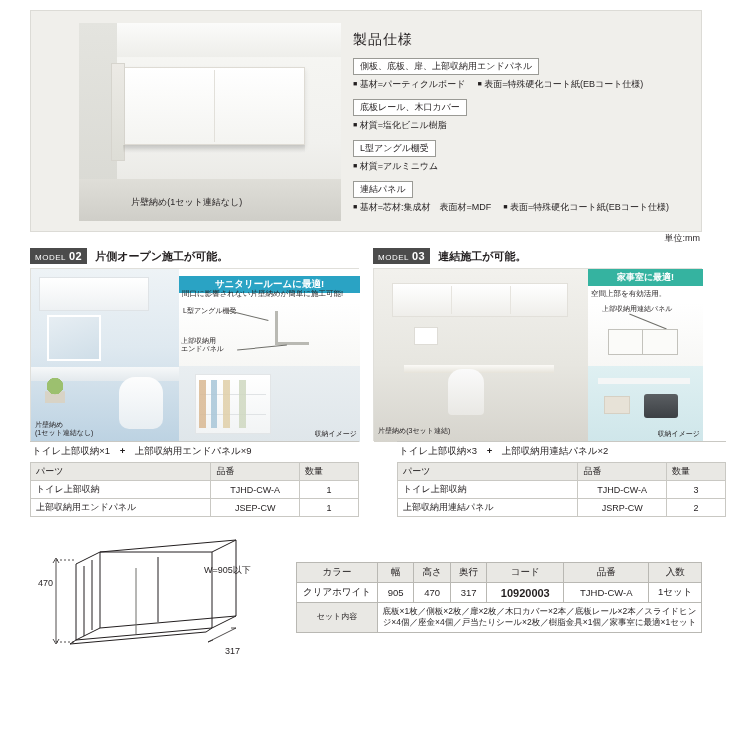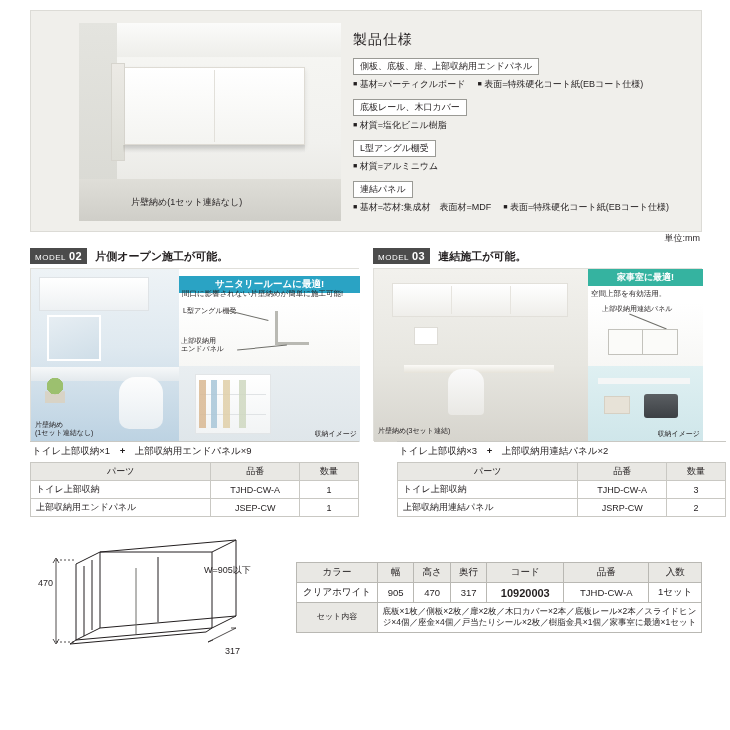--- a/index.html
+++ b/index.html
@@ -228,21 +228,21 @@
     font-size: 9.5px; padding: 3px 2px 4px 2px; border-top: 1px solid #c9c8c3;
   }
   .parts-head .plus { display: inline-block; margin: 0 7px; font-weight: bold; }
   table.parts-table {
     width: 100%; border-collapse: collapse; font-size: 9px;
   }
   table.parts-table th, table.parts-table td {
     border: 1px solid #c9c8c3; padding: 2px 5px; text-align: left; height: 17px;
   }
   table.parts-table th {
-    background: #e9e8e4; text-align: center; font-weight: normal;
+    background: #e9e8e4; text-align: left; font-weight: normal;
   }
   table.parts-table td.c { text-align: center; }
   table.parts-table col.c1 { width: 55%; }
   table.parts-table col.c2 { width: 27%; }
   table.parts-table col.c3 { width: 18%; }
 
   
   .drawing {
     position: absolute; left: 40px; top: 530px; width: 250px; height: 140px;
   }

